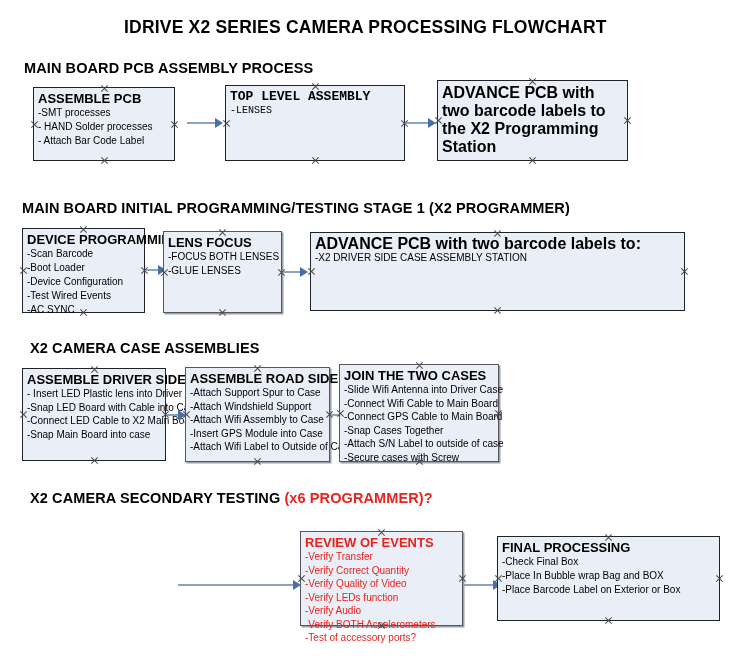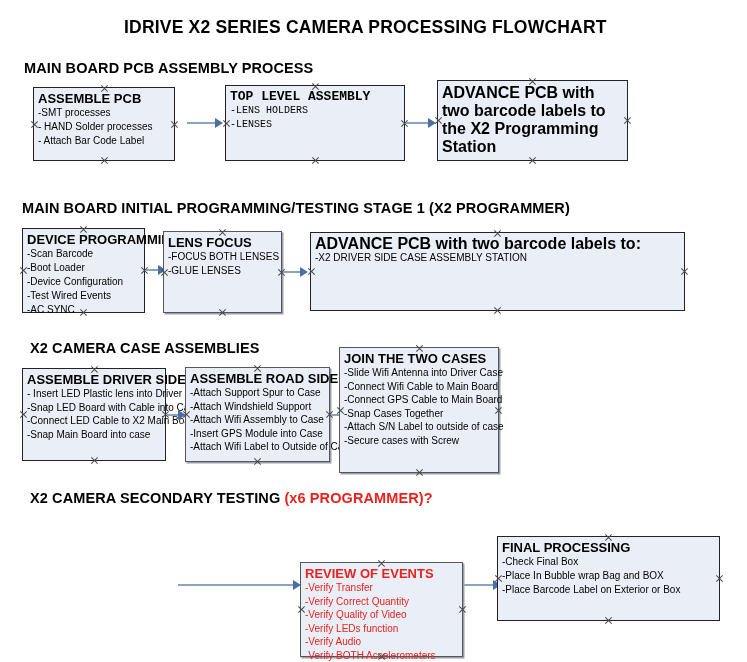--- a/index.html
+++ b/index.html
@@ -143,21 +143,20 @@
     <span class="handle" style="left:50%; top:100%"></span>
     <span class="handle" style="left:0; top:50%"></span>
     <span class="handle" style="left:100%; top:50%"></span>
   </div>
 
   <div class="conn" style="left:187px; top:122px; width:30px;"></div>
   <div class="conn-head" style="left:215px; top:118px;"></div>
 
   <div class="node" style="left:225px; top:85px; width:180px; height:76px;font-family:Liberation Mono, monospace;">
     <div class="n-title">TOP LEVEL ASSEMBLY</div>
-    <div class="n-line">-LENS HOLDERS</div>
     <div class="n-line">-LENSES</div>
     <span class="handle" style="left:50%; top:0;"></span>
     <span class="handle" style="left:50%; top:100%"></span>
     <span class="handle" style="left:0; top:50%"></span>
     <span class="handle" style="left:100%; top:50%"></span>
   </div>
 
   <div class="conn" style="left:406px; top:122px; width:24px;"></div>
   <div class="conn-head" style="left:428px; top:118px;"></div>
 
@@ -239,21 +238,21 @@
     <div class="n-line">-Attach Wifi Label to Outside of Case</div>
     <span class="handle" style="left:50%; top:0;"></span>
     <span class="handle" style="left:50%; top:100%"></span>
     <span class="handle" style="left:0; top:50%"></span>
     <span class="handle" style="left:100%; top:50%"></span>
   </div>
 
   <div class="conn" style="left:331px; top:414px; width:14px;"></div>
   <div class="conn-head" style="left:342px; top:410px;"></div>
 
-  <div class="node shadowed tight" style="left:339px; top:347px; width:160px; height:126px;">
+  <div class="node shadowed tight" style="left:339px; top:364px; width:160px; height:98px;">
     <div class="n-title">JOIN THE TWO CASES</div>
     <div class="n-line">-Slide Wifi Antenna into Driver Case</div>
     <div class="n-line">-Connect Wifi Cable to Main Board</div>
     <div class="n-line">-Connect GPS Cable to Main Board</div>
     <div class="n-line">-Snap Cases Together</div>
     <div class="n-line">-Attach S/N Label to outside of case</div>
     <div class="n-line">-Secure cases with Screw</div>
     <span class="handle" style="left:50%; top:0;"></span>
     <span class="handle" style="left:50%; top:100%"></span>
     <span class="handle" style="left:0; top:50%"></span>
@@ -261,21 +260,21 @@
   </div>
 
   <div class="section-title" style="left:30px; top:490px;">
     <span>X2 CAMERA SECONDARY TESTING </span><span class="accent">(x6 PROGRAMMER)?</span>
   </div>
 
 
   <div class="conn" style="left:178px; top:584px; width:118px;"></div>
   <div class="conn-head" style="left:293px; top:580px;"></div>
 
-  <div class="node shadowed red tight" style="left:300px; top:562px; width:163px; height:95px;">
+  <div class="node shadowed red tight" style="left:300px; top:531px; width:163px; height:95px;">
     <div class="n-title">REVIEW OF EVENTS</div>
     <div class="n-line">-Verify Transfer</div>
     <div class="n-line">-Verify Correct Quantity</div>
     <div class="n-line">-Verify Quality of Video</div>
     <div class="n-line">-Verify LEDs function</div>
     <div class="n-line">-Verify Audio</div>
     <div class="n-line">-Verify BOTH Accelerometers</div>
     <div class="n-line">-Test of accessory ports?</div>
     <span class="handle" style="left:50%; top:0;"></span>
     <span class="handle" style="left:50%; top:100%"></span>

